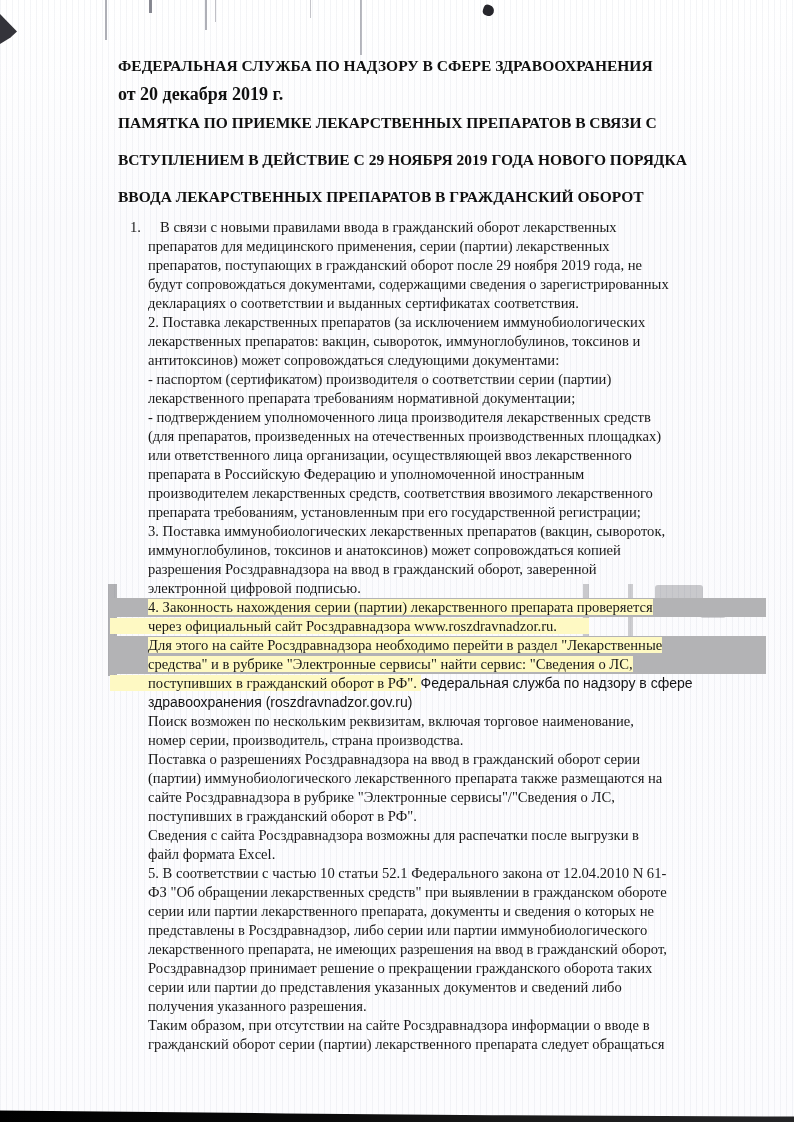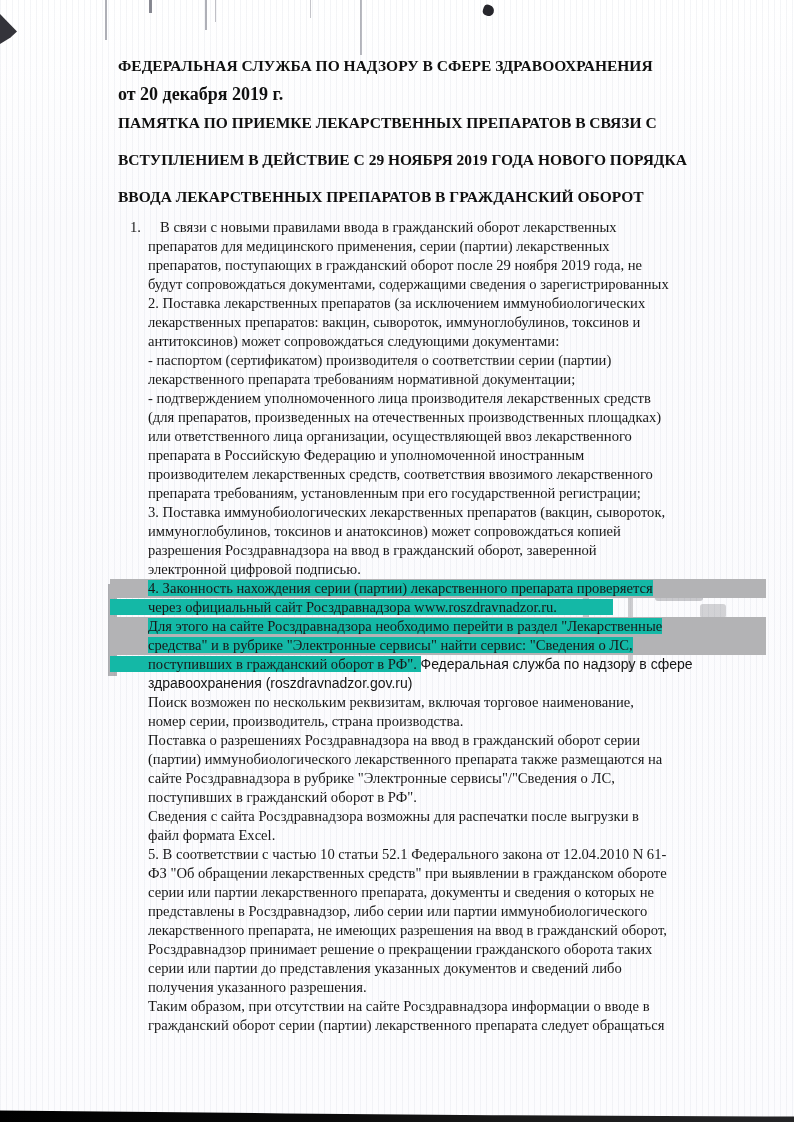--- a/index.html
+++ b/index.html
@@ -16,23 +16,23 @@
   .doc-header{position:absolute;left:118px;top:56px;width:620px;font-weight:bold;font-size:15.5px;line-height:19px;color:#101010;}
   .doc-date{position:absolute;left:118px;top:84px;font-weight:bold;font-size:18px;color:#101010;}
   .doc-title{position:absolute;left:118px;top:113px;width:640px;font-weight:bold;font-size:15.5px;color:#101010;}
   .title-line{line-height:19px;margin-bottom:18px;white-space:nowrap;}
   
   .doc-body{position:absolute;left:148px;top:218px;width:600px;font-size:14.6px;line-height:19px;color:#181818;}
   .line{position:relative;white-space:nowrap;height:19px;}
   .line .marker{position:absolute;left:-18px;top:0;}
   .line.first-line{padding-left:12px;}
   .line.fill{background:#b3b3b5;margin-left:-38px;padding-left:38px;width:618px;}
-  .line .hl{background:#14b8a6;}
+  .line .hl{background:#fef9c3;}
   .line.hl-start .hl:first-child{margin-left:-38px;padding-left:38px;}
-  .line.hl-ext .hl{padding-right:56px;}
+  .line.hl-ext .hl{padding-right:32px;}
   .doclink{font-family:"Liberation Sans", sans-serif;font-size:14px;color:#141414;cursor:pointer;}
   
   .artifact{position:absolute;pointer-events:none;}
   .corner-wedge{left:0;top:14px;width:17px;height:30px;background:#34343a;clip-path:polygon(0 0,100% 58%,62% 78%,0 100%);}
   .top-blob{left:483px;top:5px;width:11px;height:11px;background:#26262c;border-radius:40% 60% 55% 45%;transform:rotate(18deg);}
   .streak{top:0;background:rgba(45,48,66,0.38);}
   .s1{left:105px;width:2px;height:40px;}
   .s2{left:149px;width:3px;height:13px;background:rgba(40,42,58,0.55);}
   .s3{left:205px;width:2px;height:30px;}
   .s4{left:215px;width:1px;height:22px;background:rgba(45,48,66,0.30);}
@@ -75,20 +75,21 @@
     <div class="title-line">ПАМЯТКА ПО ПРИЕМКЕ ЛЕКАРСТВЕННЫХ ПРЕПАРАТОВ В СВЯЗИ С</div>
     <div class="title-line">ВСТУПЛЕНИЕМ В ДЕЙСТВИЕ С 29 НОЯБРЯ 2019 ГОДА НОВОГО ПОРЯДКА</div>
     <div class="title-line">ВВОДА ЛЕКАРСТВЕННЫХ ПРЕПАРАТОВ В ГРАЖДАНСКИЙ ОБОРОТ</div>
   </div>
 
   <div class="doc-body">
       <div class="line first-line"><span class="marker">1.</span><span class="">В связи с новыми правилами ввода в гражданский оборот лекарственных</span></div>
       <div class="line"><span class="">препаратов для медицинского применения, серии (партии) лекарственных</span></div>
       <div class="line"><span class="">препаратов, поступающих в гражданский оборот после 29 ноября 2019 года, не</span></div>
       <div class="line"><span class="">будут сопровождаться документами, содержащими сведения о зарегистрированных</span></div>
+      <div class="line"><span class="">декларациях о соответствии и выданных сертификатах соответствия.</span></div>
       <div class="line"><span class="">2. Поставка лекарственных препаратов (за исключением иммунобиологических</span></div>
       <div class="line"><span class="">лекарственных препаратов: вакцин, сывороток, иммуноглобулинов, токсинов и</span></div>
       <div class="line"><span class="">антитоксинов) может сопровождаться следующими документами:</span></div>
       <div class="line"><span class="">- паспортом (сертификатом) производителя о соответствии серии (партии)</span></div>
       <div class="line"><span class="">лекарственного препарата требованиям нормативной документации;</span></div>
       <div class="line"><span class="">- подтверждением уполномоченного лица производителя лекарственных средств</span></div>
       <div class="line"><span class="">(для препаратов, произведенных на отечественных производственных площадках)</span></div>
       <div class="line"><span class="">или ответственного лица организации, осуществляющей ввоз лекарственного</span></div>
       <div class="line"><span class="">препарата в Российскую Федерацию и уполномоченной иностранным</span></div>
       <div class="line"><span class="">производителем лекарственных средств, соответствия ввозимого лекарственного</span></div>

